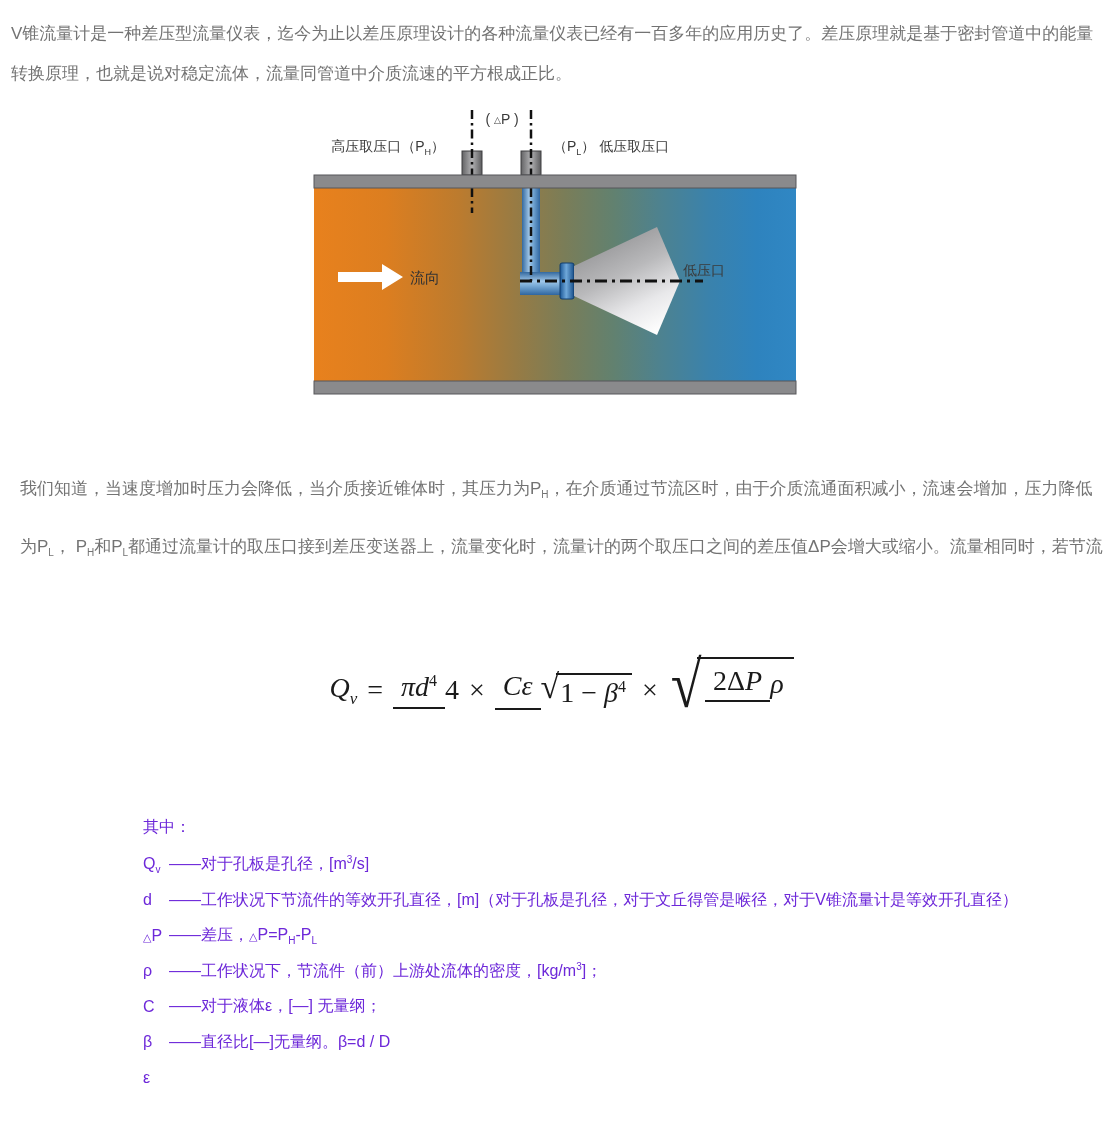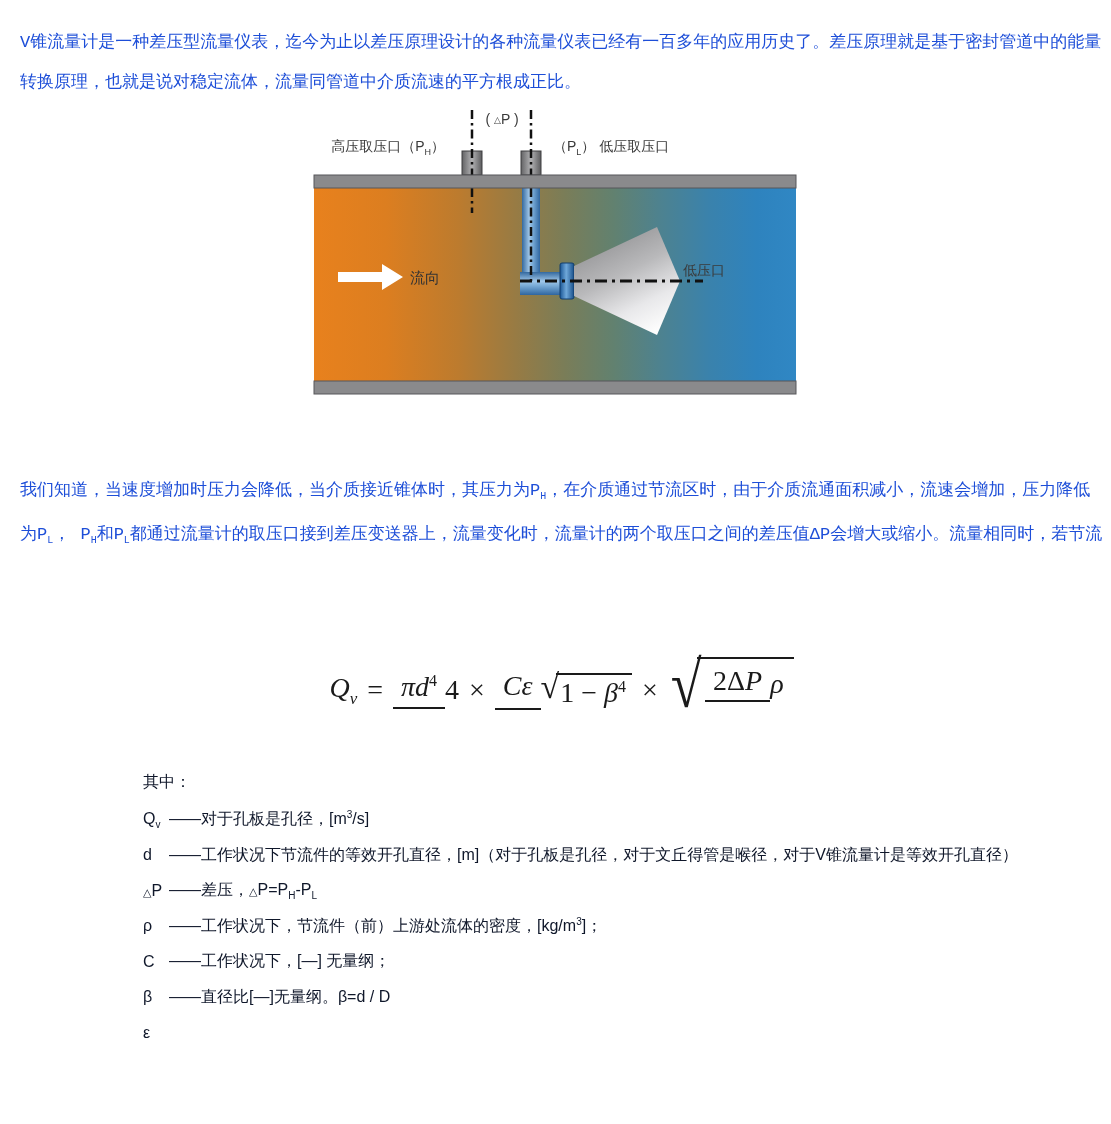--- a/index.html
+++ b/index.html
@@ -2,24 +2,24 @@
 <html><head>
 <meta charset="utf-8">
 <style>
   html,body{margin:0;padding:0;}
   body{
     width:1111px;height:1124px;position:relative;overflow:hidden;
     background:#ffffff;
     font-family:"Liberation Sans","DejaVu Sans",sans-serif;
     color:#4d4d4d;
   }
-  .para{position:absolute;margin:13px;font-size:17px;color:#1d4ed8;font-family:Liberation Mono, monospace;}
+  .para{position:absolute;margin:4px;font-size:17px;color:#737373;}
   .tline{display:block;white-space:nowrap;}
   .p1{left:7px;top:10px;right:0;line-height:40px;}
-  .p2{left:7px;top:459px;right:0;line-height:38px;}
+  .p2{left:16px;top:459px;right:0;line-height:52px;}
   .para sub{font-size:10px;}
   .seg-small{font-size:11px;}
   sup{font-size:10px;}
 
   .diagram{position:absolute;left:300px;top:105px;width:500px;height:300px;}
   .dtext{font-family:"Liberation Sans","DejaVu Sans",sans-serif;font-size:14px;fill:#3a3a3a;}
   .dsub{font-size:9px;}
   .dflow{font-size:15px;fill:#333;}
 
   .formula{position:absolute;left:0;right:0;top:638px;height:104px;
@@ -33,21 +33,21 @@
   .frac .num{padding:0 8px 3px;border-bottom:2px solid #1a1a1a;}
   .frac .den{padding-top:3px;}
   .formula-row sup{font-size:16px;}
   .rootline{display:inline-flex;align-items:flex-start;justify-content:center;}
   .surd{font-size:34px;line-height:1;margin-right:-3px;transform:translateY(-3px);}
   .ovl{border-top:2px solid #1a1a1a;padding:2px 6px 0 4px;}
   .bigroot{display:inline-flex;align-items:flex-start;}
   .surd2{font-size:66px;line-height:1;transform:translateY(-5px) scaleX(.85);margin-right:-7px;}
   .ovl2{border-top:2px solid #1a1a1a;padding:6px 10px 2px 8px;}
 
-  .defs{position:absolute;left:143px;top:772px;font-size:16px;color:#0f172a;}
+  .defs{position:absolute;left:143px;top:817px;font-size:16px;color:#6d28d9;}
   .defhead{line-height:20px;margin-bottom:10px;}
   .defrow{height:35.5px;display:flex;align-items:center;white-space:nowrap;}
   .defrow .sym{width:26px;flex:none;}
   .defs sub{font-size:10px;}
 </style>
 </head>
 <body>
 
 <p class="para p1">
   <span class="tline"><span>V锥流量计是一种差压型流量仪表，迄今为止以差压原理设计的各种流量仪表已经有一百多年的应用历史了。差压原理就是基于密封管道中的能量</span></span>
@@ -180,21 +180,21 @@
   <div class="defrow">
       <span class="sym"><span class="seg-small">△</span><span>P</span></span>
       <span class="deftext"><span>——差压，</span><span class="seg-small">△</span><span>P=P</span><sub>H</sub><span>-P</span><sub>L</sub></span>
     </div>
   <div class="defrow">
       <span class="sym"><span>ρ</span></span>
       <span class="deftext"><span>——工作状况下，节流件（前）上游处流体的密度，[kg/m</span><sup>3</sup><span>]；</span></span>
     </div>
   <div class="defrow">
       <span class="sym"><span>C</span></span>
-      <span class="deftext"><span>——工作状况下，[—] 无量纲；</span></span>
+      <span class="deftext"><span>——对于液体ε，[—] 无量纲；</span></span>
     </div>
   <div class="defrow">
       <span class="sym"><span>β</span></span>
       <span class="deftext"><span>——直径比[—]无量纲。β=d / D</span></span>
     </div>
   <div class="defrow">
       <span class="sym"><span>ε</span></span>
     </div>
 </div>
 

